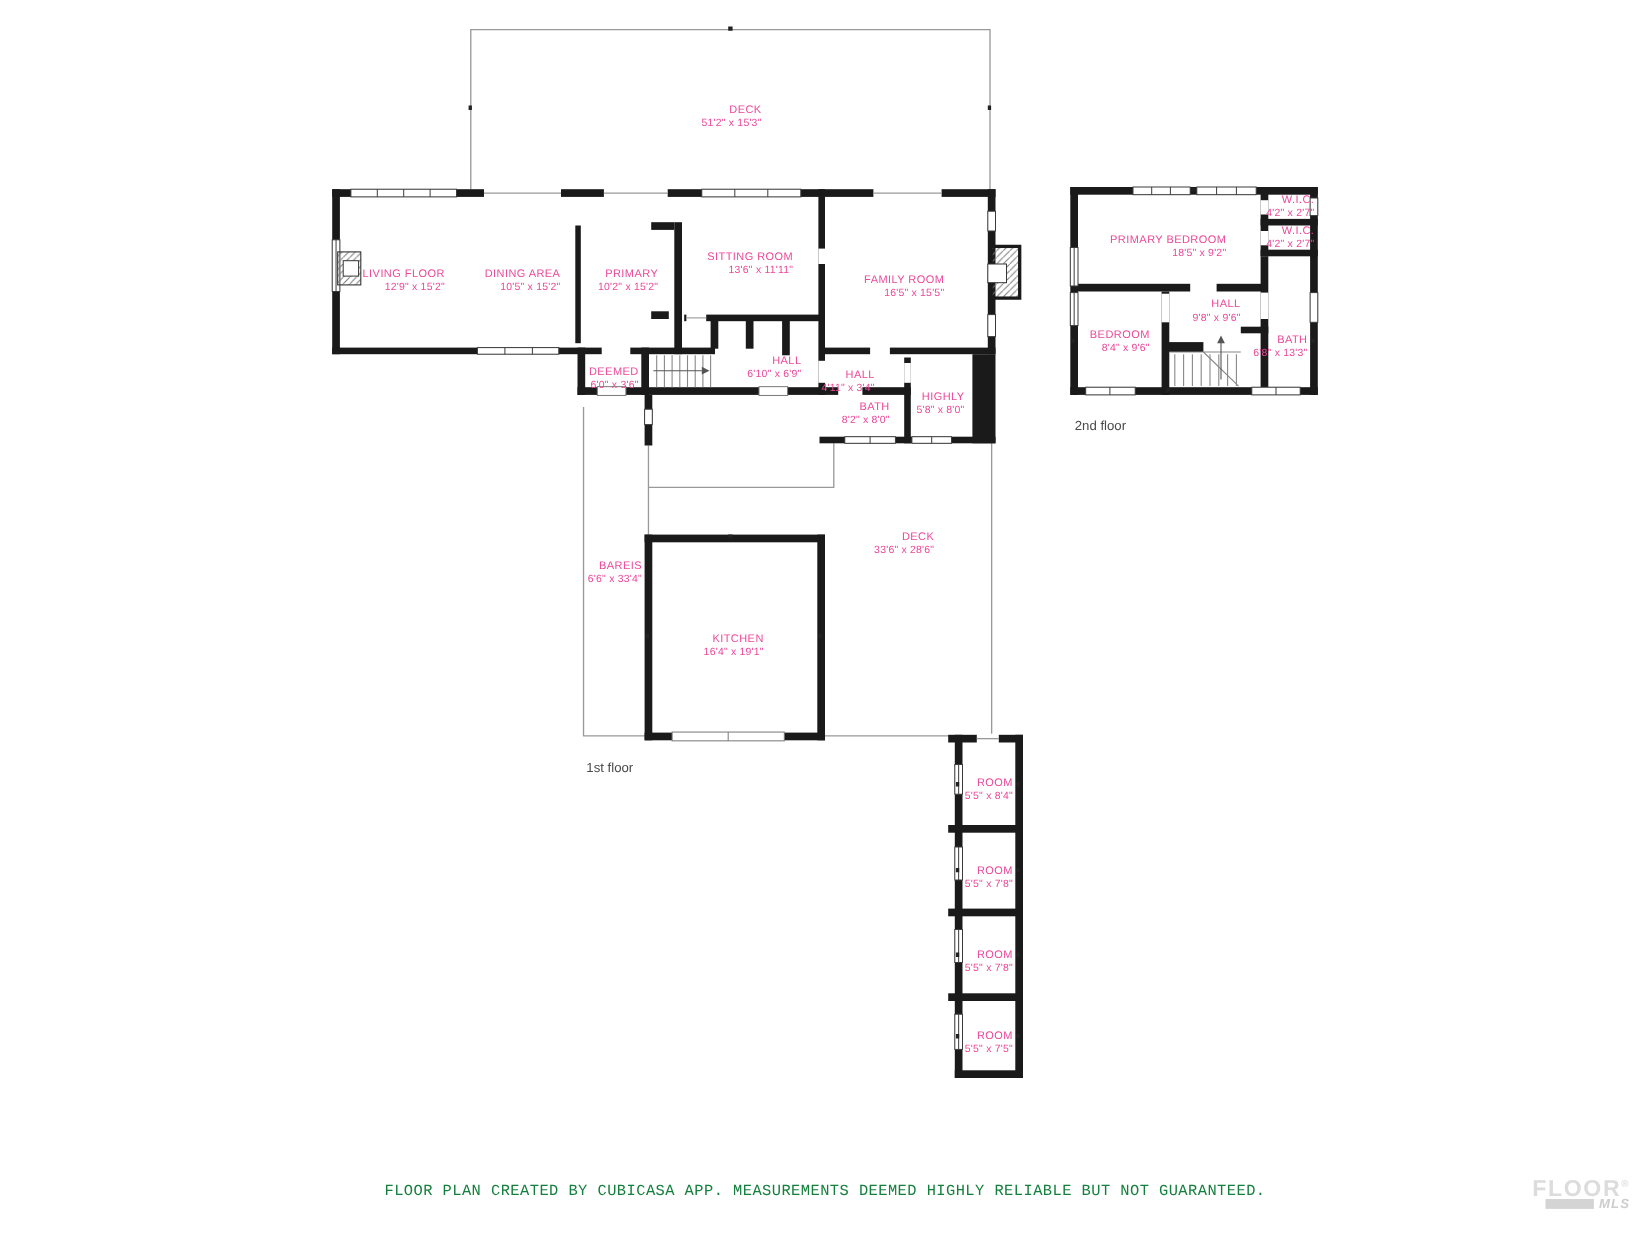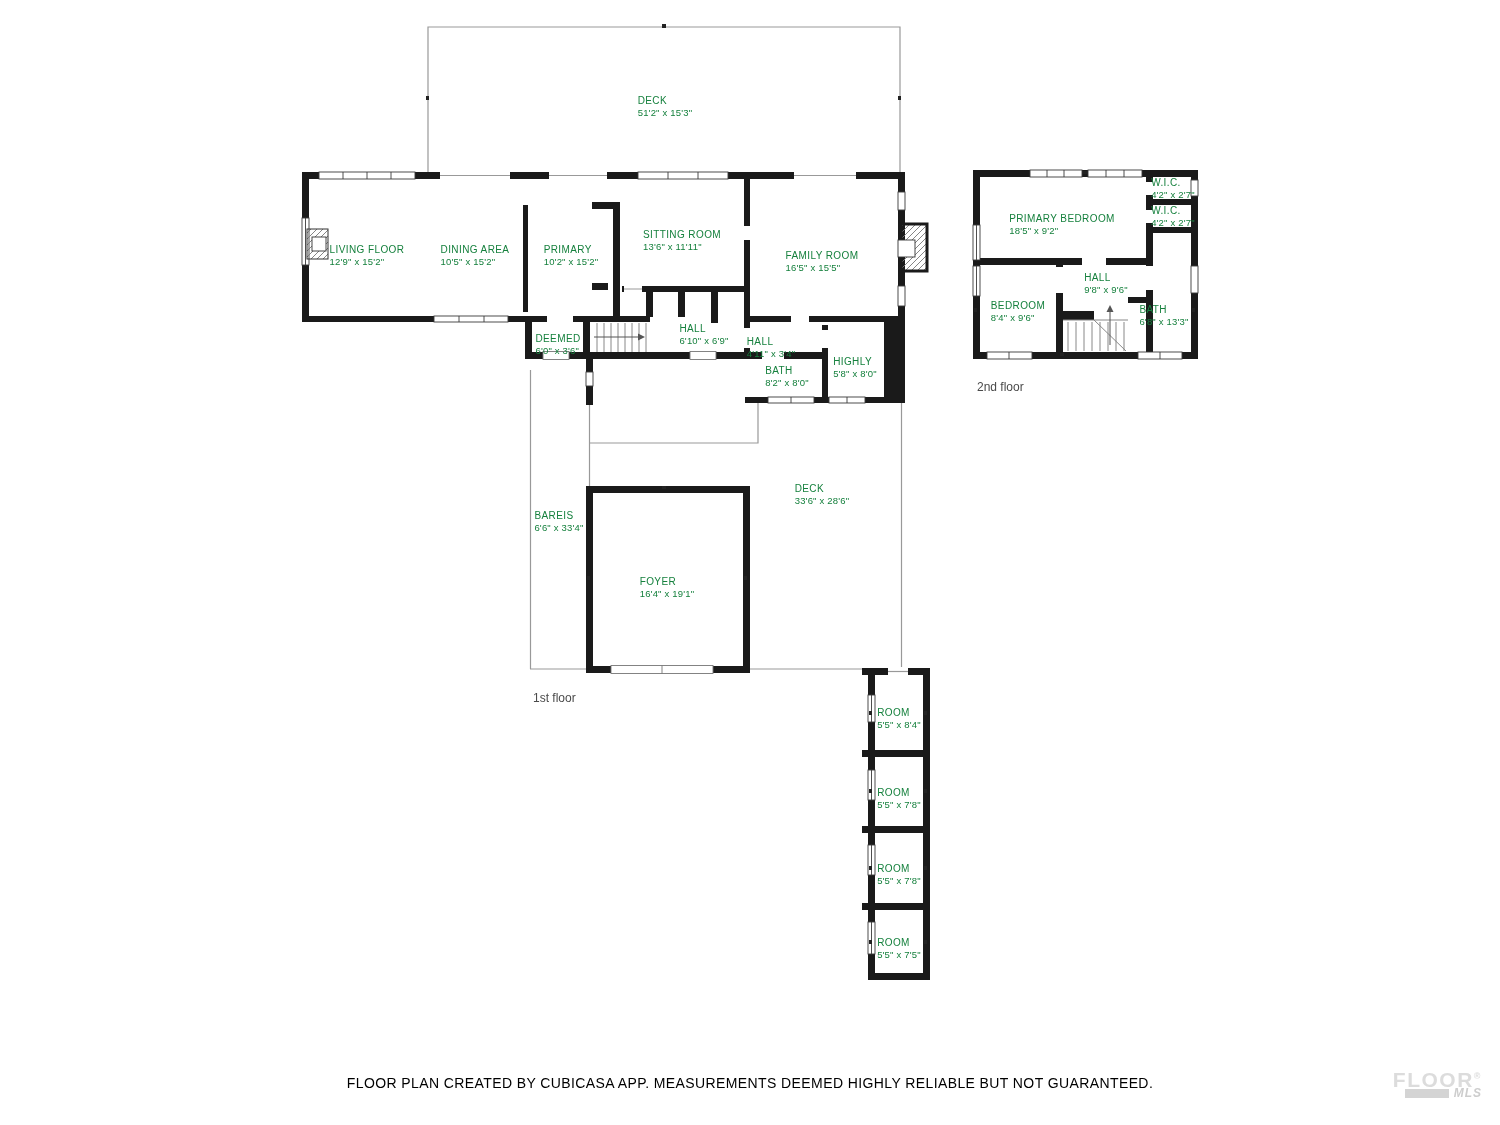--- a/index.html
+++ b/index.html
@@ -1,27 +1,27 @@
 <!DOCTYPE html>
 <html><head>
 <meta charset="utf-8">
 <style>
   * { box-sizing: border-box; margin: 0; padding: 0; }
   html, body { background: #ffffff; }
   body { width: 1500px; height: 1125px; position: relative; overflow: hidden;
          font-family: "Liberation Sans", sans-serif; }
   #plan { position: absolute; left: 0; top: 0; width: 1500px; height: 1125px; }
   #plan svg { position: absolute; left: 0; top: 0; }
-  .room-label { position: absolute; transform: translate(-50%,-50%); text-align: left;
-                color: #15803d; white-space: nowrap; z-index: 5; }
+  .room-label { position: absolute; transform: translate(-50%,-50%); text-align: right;
+                color: #ec4899; white-space: nowrap; z-index: 5; }
   .room-label .rn { font-size: 10px; letter-spacing: .4px; }
   .room-label .rd { font-size: 9.5px; margin-top: 1px; letter-spacing: .2px; }
   .floor-label { position: absolute; font-size: 12px; color: #4a4a4a; z-index: 5; }
   .footer { position: absolute; left: 0; right: 0; top: 1075px; text-align: center;
-            font-size: 14px; letter-spacing: .4px; color: #000000; z-index: 5; }
+            font-size: 14px; letter-spacing: .4px; color: #15803d; z-index: 5; font-family: Liberation Mono, monospace; }
   .logo { position: absolute; right: 18px; top: 1066px; text-align: right; z-index: 5;
           color: #dcdcdc; font-weight: bold; }
   .logo .logo-top { font-size: 21px; letter-spacing: 1.5px; line-height: 20px; }
   .logo .logo-top .reg { font-size: 9px; vertical-align: super; }
   .logo .logo-bottom { display: flex; align-items: center; justify-content: flex-end;
           margin-top: -4px; font-style: italic; font-size: 12px; color: #cdcdcd; letter-spacing: 1px; }
   .logo .bar { display: inline-block; width: 44px; height: 9px; background: #d4d4d4; margin-right: 5px; }
 </style>
 </head>
 <body>
@@ -290,21 +290,21 @@
   </div>
   <div class="room-label" style="left:855px;top:367px">
     <div class="rn">HIGHLY</div>
       <div class="rd">5'8" x 8'0"</div>
   </div>
   <div class="room-label" style="left:559px;top:521px">
     <div class="rn">BAREIS</div>
       <div class="rd">6'6" x 33'4"</div>
   </div>
   <div class="room-label" style="left:667px;top:587px">
-    <div class="rn">FOYER</div>
+    <div class="rn">KITCHEN</div>
       <div class="rd">16'4" x 19'1"</div>
   </div>
   <div class="room-label" style="left:822px;top:494px">
     <div class="rn">DECK</div>
       <div class="rd">33'6" x 28'6"</div>
   </div>
   <div class="room-label" style="left:899px;top:718px">
     <div class="rn">ROOM</div>
       <div class="rd">5'5" x 8'4"</div>
   </div>

